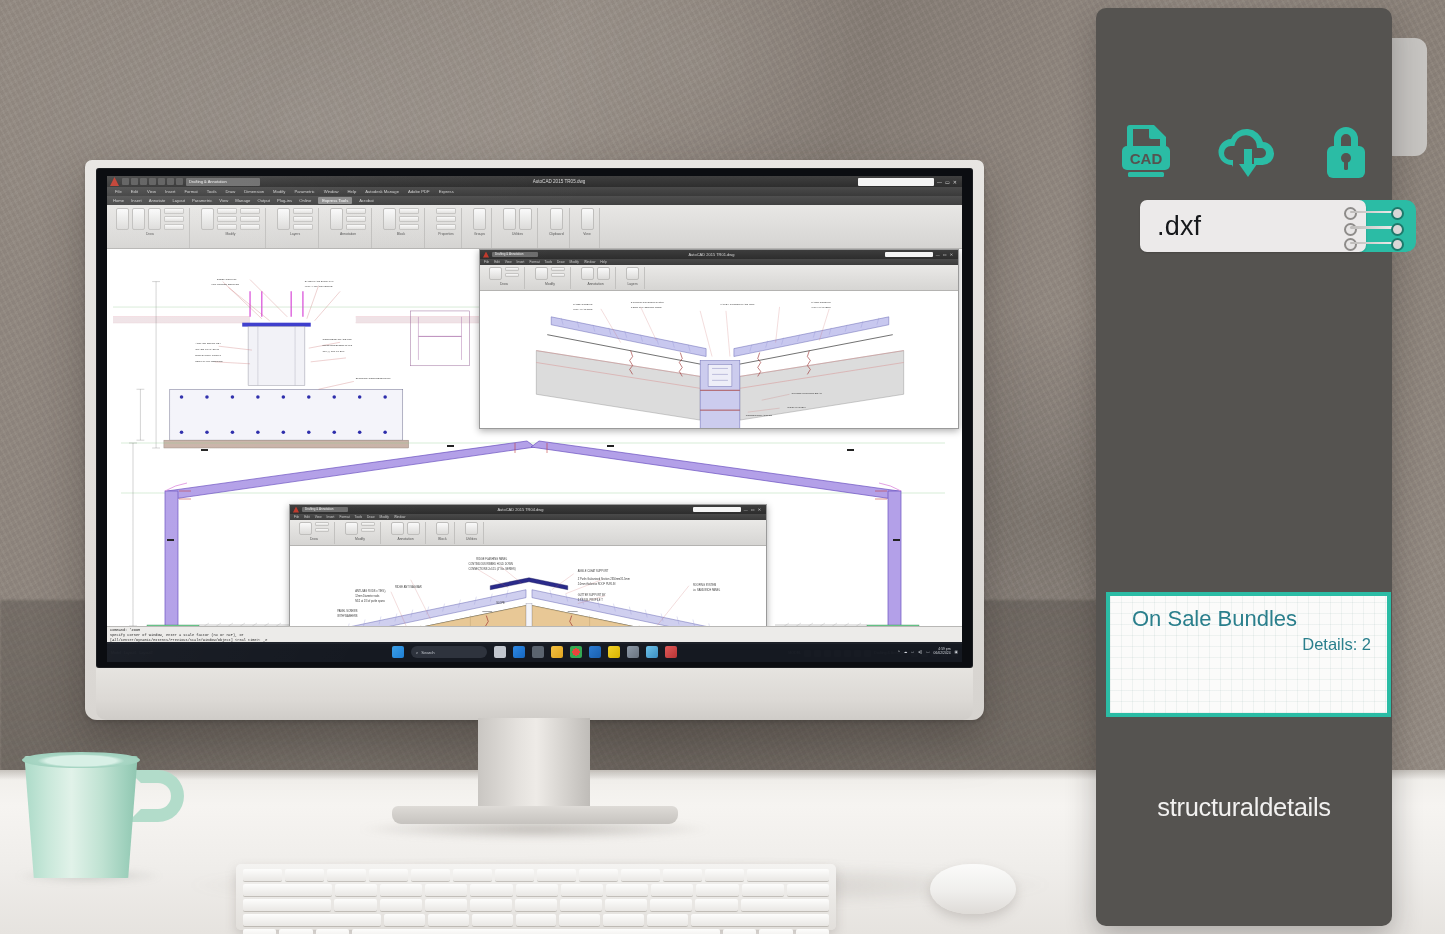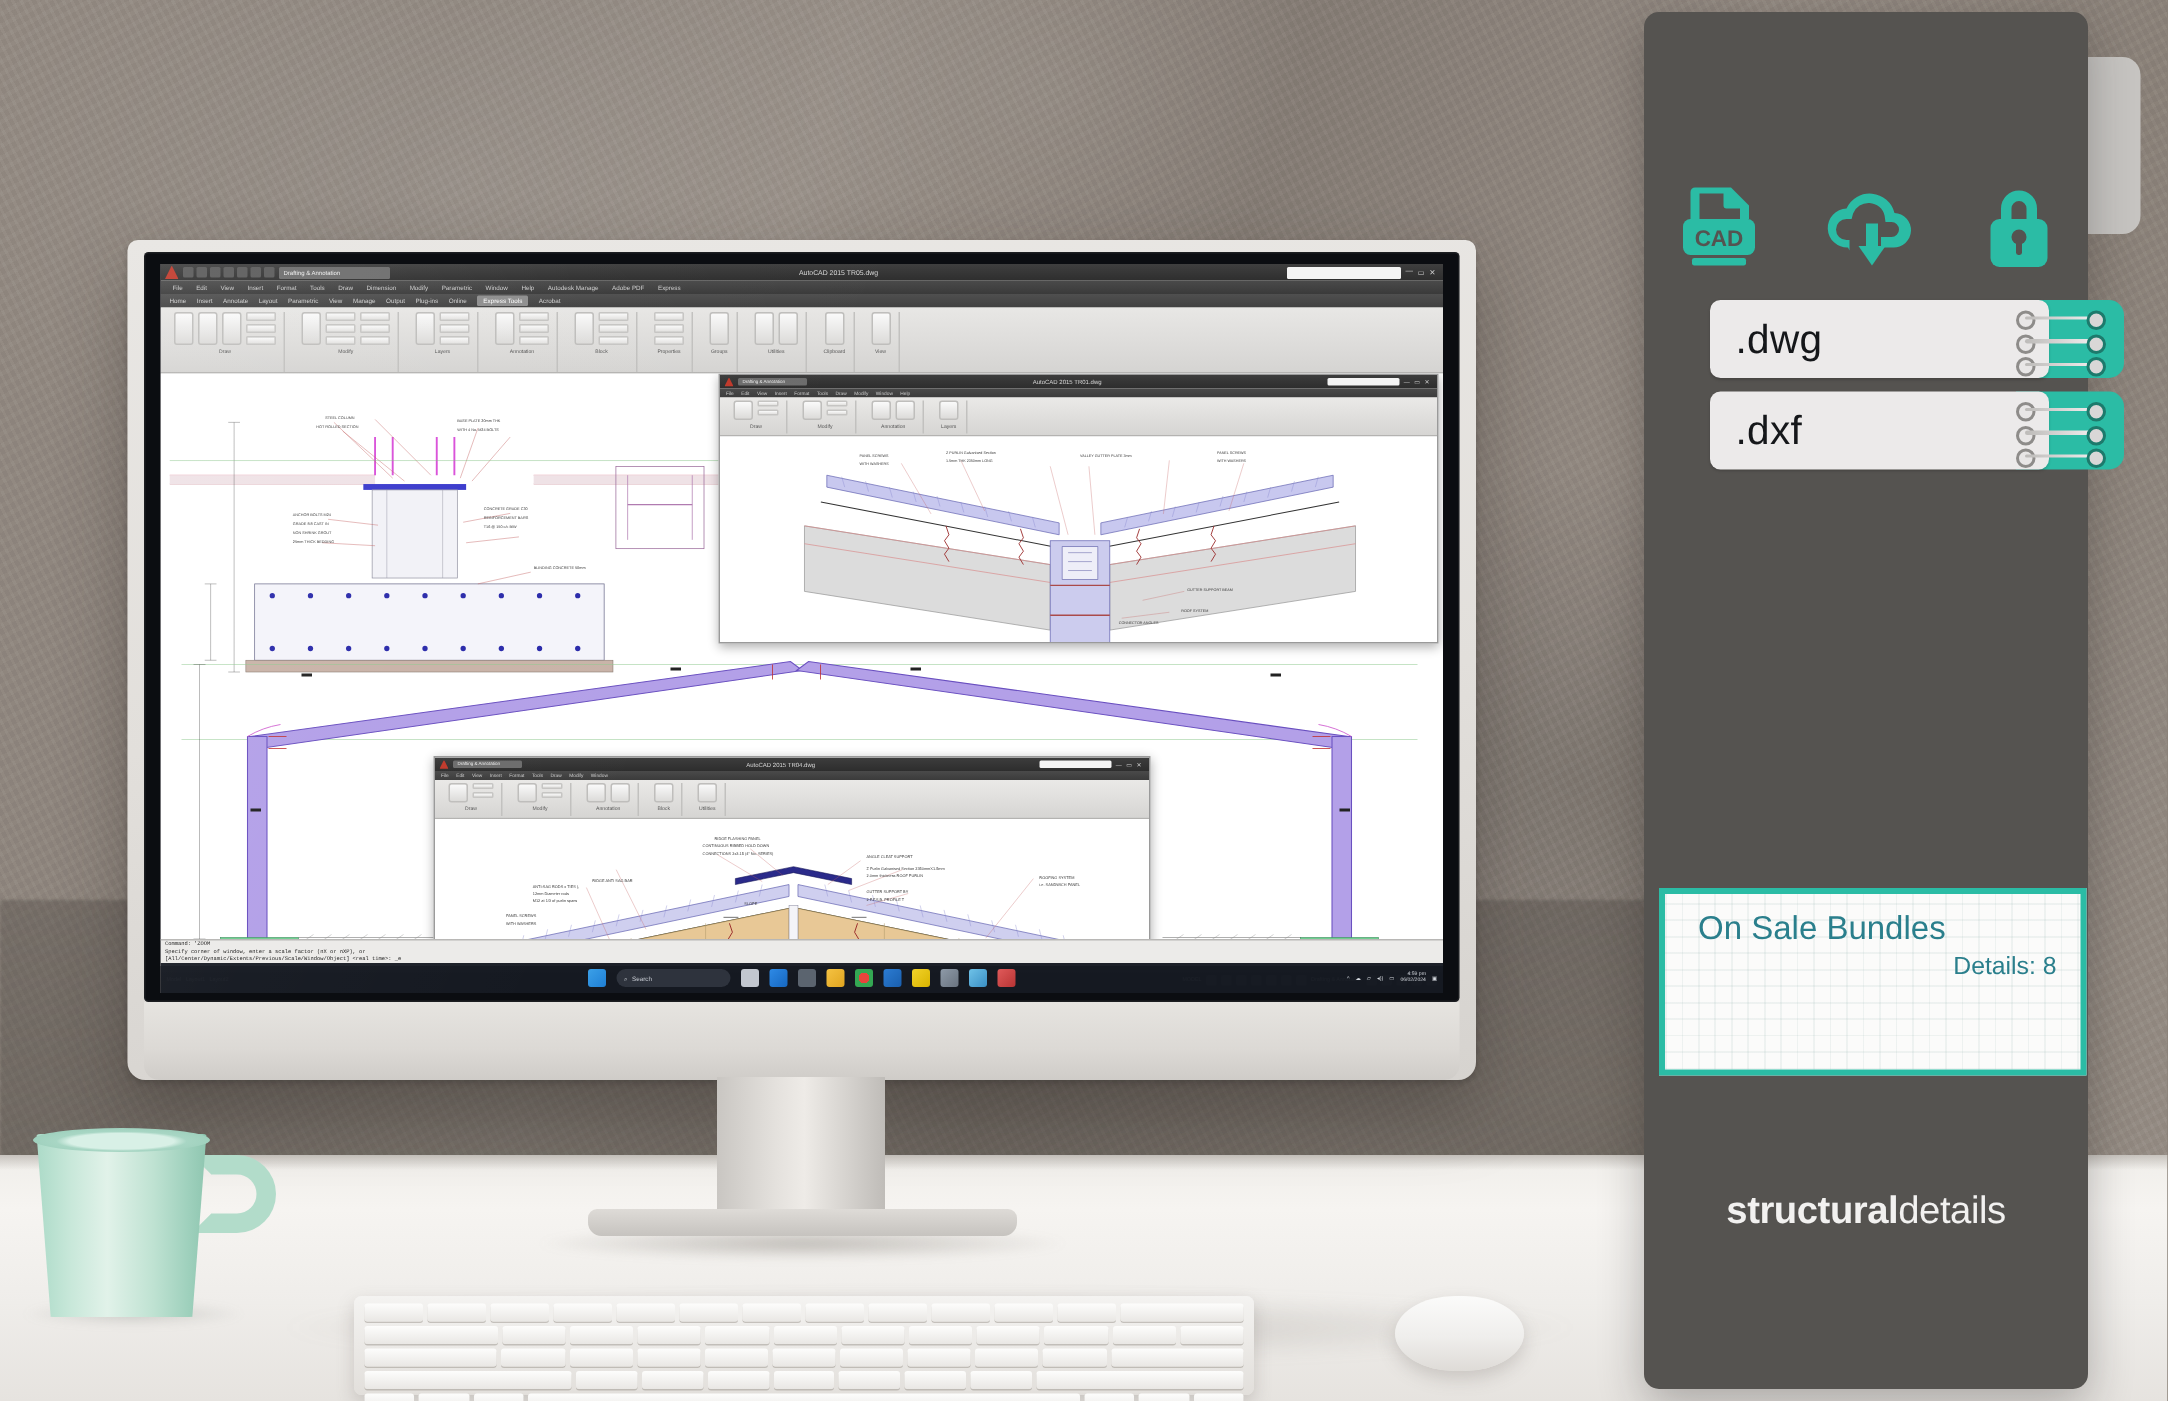--- a/index.html
+++ b/index.html
@@ -181,21 +181,21 @@
       repeating-linear-gradient(90deg, rgba(120,160,155,.10) 0 1px, transparent 1px 11px);
   }
   .promo-title { font-size:22px; color:#2a7f8c; font-weight:400; line-height:1.1; margin-bottom:4px; }
   .promo-sub { font-size:16.5px; color:#2a7f8c; line-height:1.27; }
   .promo-count { font-size:16.5px; color:#2a7f8c; text-align:right; margin-top:3px; }
 
   .brand {
     position:absolute; left:1096px; top:793px; width:296px;
     text-align:center; font-size:25.5px; color:#f2f1f0; z-index:22; letter-spacing:-.3px;
   }
-  .brand b { font-weight:700; }
+  .brand b { font-weight:400; }
   .brand span { font-weight:400; }
 
   
   .acad { position:absolute; inset:0; background:#d9d8d6; font-size:4px; color:#2a2a2a; }
   .acad-titlebar {
     height:11px; background:linear-gradient(180deg,#3f3f3f,#2e2e2e);
     display:flex; align-items:center; padding:0 3px; gap:3px; color:#d6d6d6;
   }
   .acad-logo { width:9px; height:9px; background:#c0392b;
                clip-path: polygon(50% 0,100% 100%,0 100%); }
@@ -1003,52 +1003,37 @@
       <path d="M16 28 v-8 a12 12 0 0 1 24 0 v8 h-7 v-8 a5 5 0 0 0 -10 0 v8 z" fill="#2bbca5"></path>
       <rect x="9" y="27" width="38" height="32" rx="6" fill="#2bbca5"></rect>
       <circle cx="28" cy="39" r="5" fill="#555350"></circle>
       <rect x="26" y="41" width="4" height="10" rx="1.6" fill="#555350"></rect>
     </svg>
   </div>
 
   <div class="format-list">
     <div class="format-row">
       <div class="fmt-tab"></div>
-      <div class="fmt-pill">.dwg</div>
-      <div class="rings">
-        <span class="ring">
-            <i></i>
-          </span>
-        <span class="ring">
-            <i></i>
-          </span>
-        <span class="ring">
-            <i></i>
-          </span>
-      </div>
-    </div>
-    <div class="format-row">
-      <div class="fmt-tab"></div>
       <div class="fmt-pill">.dxf</div>
       <div class="rings">
         <span class="ring">
             <i></i>
           </span>
         <span class="ring">
             <i></i>
           </span>
         <span class="ring">
             <i></i>
           </span>
       </div>
     </div>
   </div>
 
   <div class="promo">
     <div class="promo-title">On Sale Bundles</div>
-    <div class="promo-count">Details: 8</div>
+    <div class="promo-count">Details: 2</div>
   </div>
 
   <div class="brand">
     <b>structural</b><span>details</span>
   </div>
 
 </div>
 
 </body></html>

